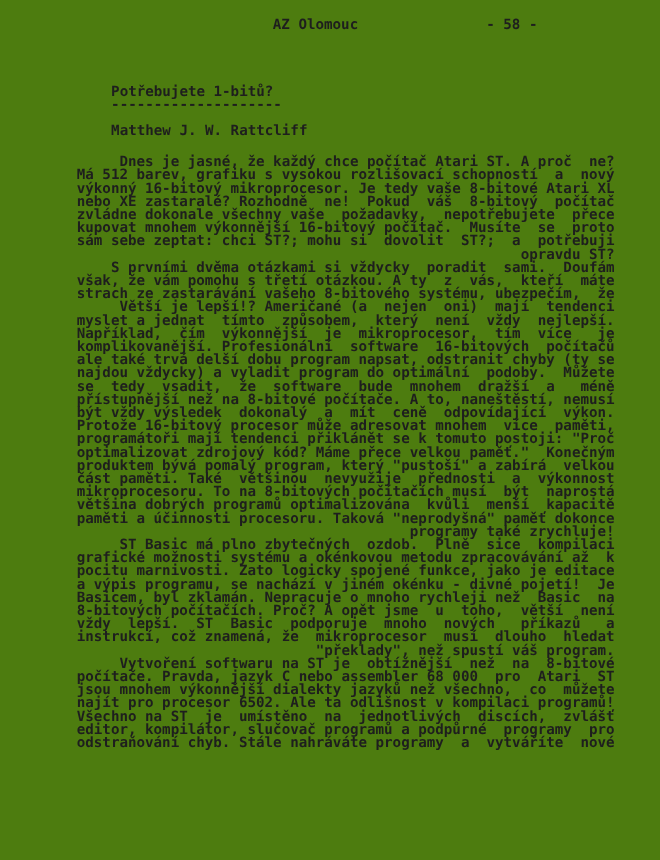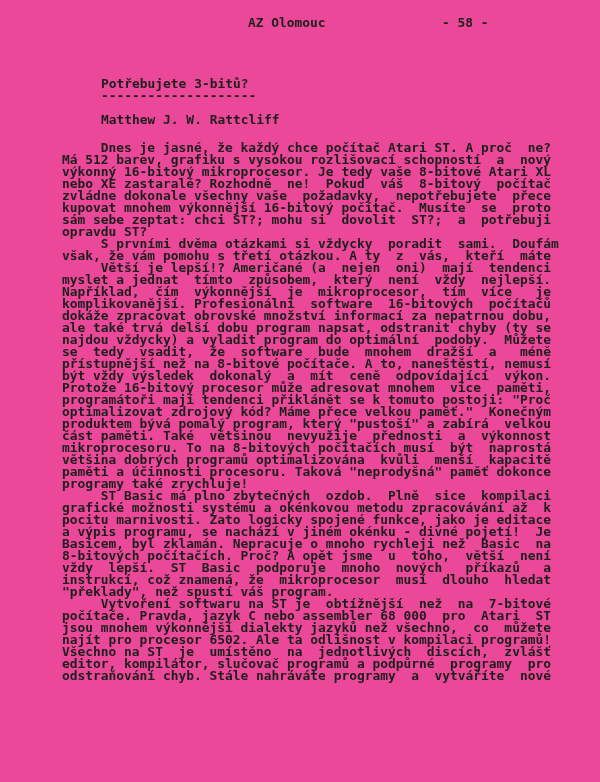--- a/index.html
+++ b/index.html
@@ -25,44 +25,44 @@
   .hdr-journal  { position: absolute; top: 15px; left: 248px; white-space: pre; }
   .hdr-pageno   { position: absolute; top: 15px; left: 442px; white-space: pre; }
   .art-title    { position: absolute; top: 76px;  left: 101px; white-space: pre; }
   .art-underline{ position: absolute; top: 88px;  left: 101px; white-space: pre; }
   .art-author   { position: absolute; top: 112px; left: 101px; white-space: pre; }
   .art-body     { position: absolute; top: 142px; left: 62px; }
 </style>
 </head>
 <body style="background: rgb(240, 241, 238);">
 
-<div class="page" style="background: #ec4899; color: rgb(30, 30, 30);">
+<div class="page" style="background: #4d7c0f; color: rgb(30, 30, 30); text-align: right;">
   <div class="hdr-journal">AZ Olomouc</div>
   <div class="hdr-pageno">- 58 -</div>
 
-  <div class="art-title">Potřebujete 3-bitů?</div>
+  <div class="art-title">Potřebujete 1-bitů?</div>
   <div class="art-underline">--------------------</div>
   <div class="art-author">Matthew J. W. Rattcliff</div>
 
   <div class="art-body">
       <div class="line">     Dnes je jasné, že každý chce počítač Atari ST. A proč  ne?</div>
       <div class="line">Má 512 barev, grafiku s vysokou rozlišovací schopností  a  nový</div>
       <div class="line">výkonný 16-bitový mikroprocesor. Je tedy vaše 8-bitové Atari XL</div>
       <div class="line">nebo XE zastaralé? Rozhodně  ne!  Pokud  váš  8-bitový  počítač</div>
       <div class="line">zvládne dokonale všechny vaše  požadavky,  nepotřebujete  přece</div>
       <div class="line">kupovat mnohem výkonnější 16-bitový počítač.  Musíte  se  proto</div>
       <div class="line">sám sebe zeptat: chci ST?; mohu si  dovolit  ST?;  a  potřebuji</div>
       <div class="line">opravdu ST?</div>
       <div class="line">     S prvními dvěma otázkami si vždycky  poradit  sami.  Doufám</div>
       <div class="line">však, že vám pomohu s třetí otázkou. A ty  z  vás,  kteří  máte</div>
+      <div class="line">strach ze zastarávání vašeho 8-bitového systému, ubezpečím,  že</div>
       <div class="line">     Větší je lepší!? Američané (a  nejen  oni)  mají  tendenci</div>
       <div class="line">myslet a jednat  tímto  způsobem,  který  není  vždy  nejlepší.</div>
       <div class="line">Například,  čím  výkonnější  je  mikroprocesor,  tím  více   je</div>
       <div class="line">komplikovanější. Profesionální  software  16-bitových  počítačů</div>
-      <div class="line">dokáže zpracovat obrovské množství informací za nepatrnou dobu,</div>
       <div class="line">ale také trvá delší dobu program napsat, odstranit chyby (ty se</div>
       <div class="line">najdou vždycky) a vyladit program do optimální  podoby.  Můžete</div>
       <div class="line">se  tedy  vsadit,  že  software  bude  mnohem  dražší  a   méně</div>
       <div class="line">přístupnější než na 8-bitové počítače. A to, naneštěstí, nemusí</div>
       <div class="line">být vždy výsledek  dokonalý  a  mít  ceně  odpovídající  výkon.</div>
       <div class="line">Protože 16-bitový procesor může adresovat mnohem  více  paměti,</div>
       <div class="line">programátoři mají tendenci přiklánět se k tomuto postoji: "Proč</div>
       <div class="line">optimalizovat zdrojový kód? Máme přece velkou paměť."  Konečným</div>
       <div class="line">produktem bývá pomalý program, který "pustoší" a zabírá  velkou</div>
       <div class="line">část paměti. Také  většinou  nevyužije  přednosti  a  výkonnost</div>
@@ -72,21 +72,21 @@
       <div class="line">programy také zrychluje!</div>
       <div class="line">     ST Basic má plno zbytečných  ozdob.  Plně  sice  kompilaci</div>
       <div class="line">grafické možnosti systému a okénkovou metodu zpracovávání až  k</div>
       <div class="line">pocitu marnivosti. Zato logicky spojené funkce, jako je editace</div>
       <div class="line">a výpis programu, se nachází v jiném okénku - divné pojetí!  Je</div>
       <div class="line">Basicem, byl zklamán. Nepracuje o mnoho rychleji než  Basic  na</div>
       <div class="line">8-bitových počítačích. Proč? A opět jsme  u  toho,  větší  není</div>
       <div class="line">vždy  lepší.  ST  Basic  podporuje  mnoho  nových   příkazů   a</div>
       <div class="line">instrukcí, což znamená, že  mikroprocesor  musí  dlouho  hledat</div>
       <div class="line">"překlady", než spustí váš program.</div>
-      <div class="line">     Vytvoření softwaru na ST je  obtížnější  než  na  7-bitové</div>
+      <div class="line">     Vytvoření softwaru na ST je  obtížnější  než  na  8-bitové</div>
       <div class="line">počítače. Pravda, jazyk C nebo assembler 68 000  pro  Atari  ST</div>
       <div class="line">jsou mnohem výkonnější dialekty jazyků než všechno,  co  můžete</div>
       <div class="line">najít pro procesor 6502. Ale ta odlišnost v kompilaci programů!</div>
       <div class="line">Všechno na ST  je  umístěno  na  jednotlivých  discích,  zvlášť</div>
       <div class="line">editor, kompilátor, slučovač programů a podpůrné  programy  pro</div>
       <div class="line">odstraňování chyb. Stále nahráváte programy  a  vytváříte  nové</div>
     </div>
 </div>
 
 </body></html>

